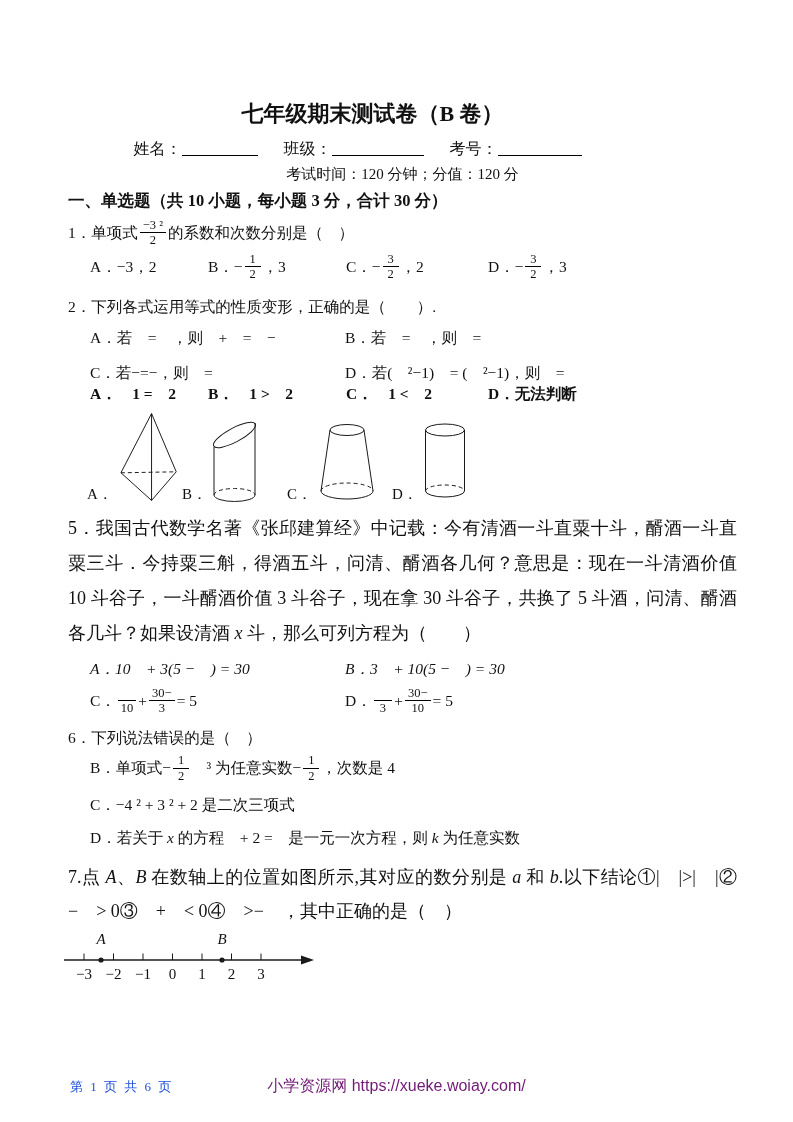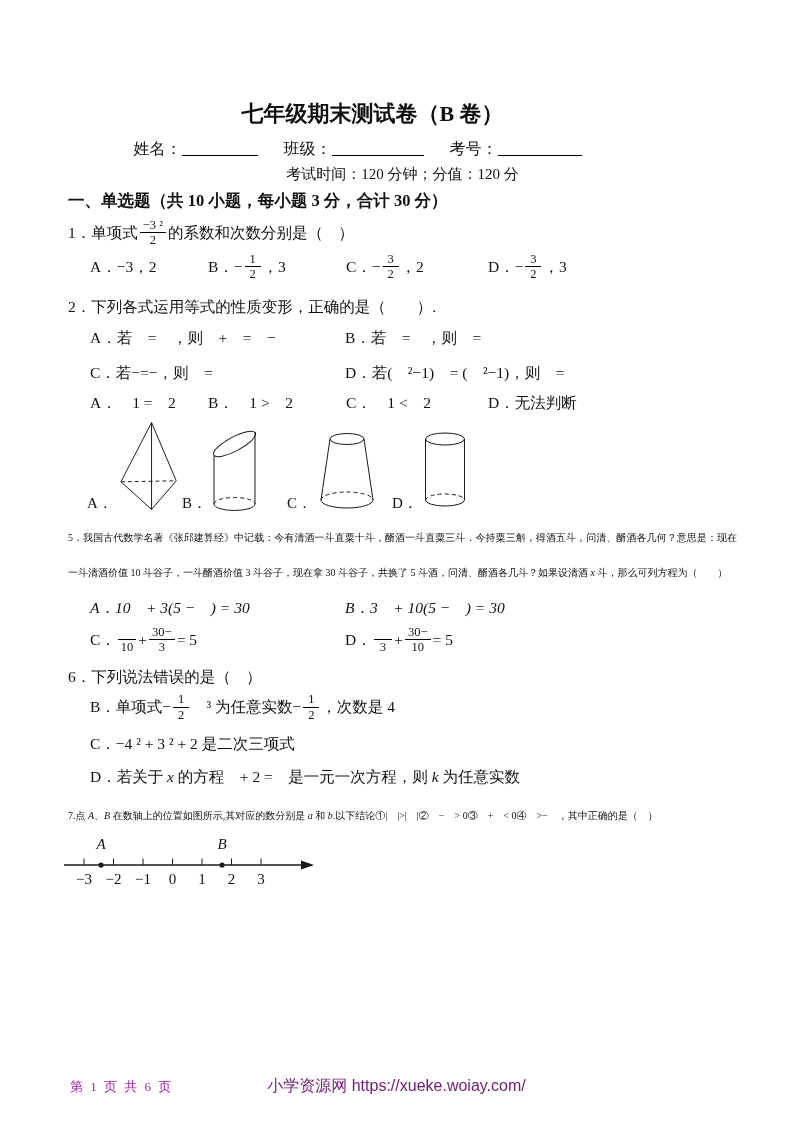--- a/index.html
+++ b/index.html
@@ -9,37 +9,37 @@
   .title{font-size:22px;font-weight:bold;text-align:center;margin:0 0 8px;line-height:28px;padding-right:60px;}
   .name-row{text-align:center;line-height:26px;font-size:16px;padding-right:90px;}
   .lbl{display:inline-block;}
   .blank{display:inline-block;border-bottom:1px solid #000;height:17px;vertical-align:-2px;margin-right:26px;}
   .blank.w1{width:76px;}
   .blank.w2{width:92px;}
   .blank.w3{width:84px;margin-right:0;}
   .info-row{text-align:center;line-height:24px;font-size:15px;}
   .section{font-size:16.5px;font-weight:bold;margin:2px 0 0;line-height:26px;}
   .stem{font-size:15.5px;line-height:22px;}
-  .para{font-size:10px;line-height:35px;text-align:justify;}
+  .para{font-size:18px;line-height:35px;text-align:justify;}
   .q1stem{margin-top:6px;}
   .opts4{display:grid;grid-template-columns:118px 138px 142px auto;padding-left:22px;font-size:15.5px;align-items:baseline;}
   .opts2{display:grid;grid-template-columns:255px auto;padding-left:22px;font-size:15.5px;align-items:baseline;}
   .optline{padding-left:22px;font-size:15.5px;line-height:22px;}
   .frac{display:inline-block;text-align:center;vertical-align:middle;font-size:12.5px;line-height:1.15;margin:0 2px;position:relative;top:-2px;}
   .frac .num{display:block;padding:0 3px;min-width:10px;}
   .frac .den{display:block;border-top:1px solid #000;padding:0 3px;}
   .var{font-style:italic;}
   .shapes{display:flex;align-items:flex-end;padding-left:19px;margin-top:2px;height:96px;}
   .shape-item{display:flex;align-items:flex-end;}
   .shape-label{font-size:15px;line-height:18px;margin-right:4px;}
   .shapes svg{display:block;}
   .w-a{width:95px;} .w-b{width:105px;} .w-c{width:105px;} .w-d{width:80px;}
   .numline{margin-top:2px;margin-left:-4px;}
   .footer{position:absolute;left:0;right:0;bottom:22px;height:24px;}
-  .footer-left{position:absolute;left:70px;bottom:4px;font-size:13px;letter-spacing:2px;color:#a21caf;}
+  .footer-left{position:absolute;left:70px;bottom:4px;font-size:13px;letter-spacing:2px;color:#1d4ed8;}
   .footer-center{text-align:center;color:#701a75;font-size:16px;font-family:Liberation Sans, sans-serif;}
   svg line,svg path,svg ellipse{stroke:#1a1a1a;stroke-width:1;fill:none;}
   svg .dash{stroke-dasharray:4 3;}
   svg .filled{fill:#1a1a1a;stroke:none;}
   svg text{font-family:"Liberation Serif","DejaVu Serif",serif;fill:#111;}
 </style>
 </head>
 <body>
 
 <div class="page">
@@ -71,21 +71,21 @@
     <div class="opts2" style="margin-top:10px;">
       <span class="opt">A．若　=　，则　+　=　−</span>
       <span class="opt">B．若　=　，则　=</span>
     </div>
     <div class="opts2" style="margin-top:14px;">
       <span class="opt">C．若−=−，则　=</span>
       <span class="opt">D．若(　²−1)　= (　²−1)，则　=</span>
     </div>
 
     
-    <div class="opts4" style="margin-top:9px;">
+    <div class="opts4" style="font-weight:bold;">
       <span class="opt">A．　1 =　2</span>
       <span class="opt">B．　1 &gt;　2</span>
       <span class="opt">C．　1 &lt;　2</span>
       <span class="opt">D．无法判断</span>
     </div>
 
     
     <div class="shapes">
       <div class="shape-item w-a">
         <span class="shape-label">A．</span>

